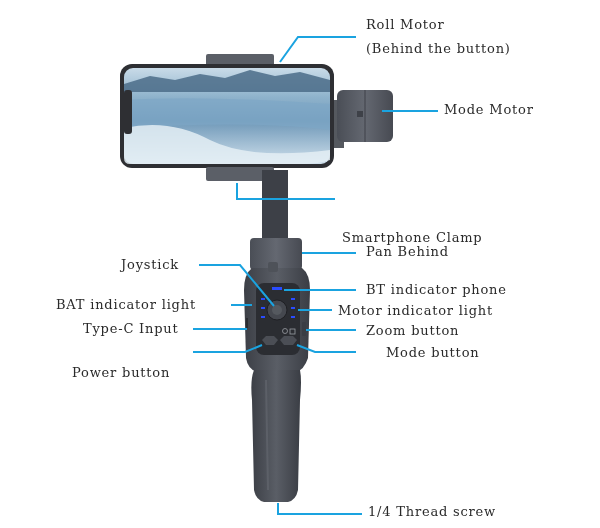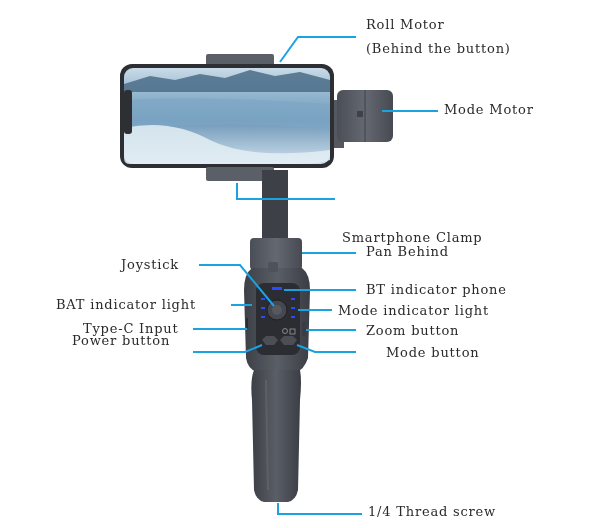--- a/index.html
+++ b/index.html
@@ -100,18 +100,18 @@
 </svg>
 
 <div class="label" style="left:366px; top:16px;">Roll  Motor</div>
 <div class="label" style="left:366px; top:40px;">(Behind the button)</div>
 <div class="label" style="left:444px; top:101px;">Mode  Motor</div>
 <div class="label" style="left:342px; top:189px;margin-top:40px;">Smartphone Clamp</div>
 <div class="label" style="left:366px; top:243px;">Pan  Behind</div>
 <div class="label" style="left:121px; top:256px;">Joystick</div>
 <div class="label" style="left:366px; top:281px;">BT indicator phone</div>
 <div class="label" style="left:56px; top:296px;">BAT indicator light</div>
-<div class="label" style="left:338px; top:302px;">Mode indicator light</div>
+<div class="label" style="left:338px; top:302px;">Motor indicator light</div>
 <div class="label" style="left:74px; top:320px;margin-left:9px;">Type-C Input</div>
 <div class="label" style="left:366px; top:322px;">Zoom button</div>
-<div class="label" style="left:72px; top:332px;">Power button</div>
+<div class="label" style="left:72px; top:364px;">Power button</div>
 <div class="label" style="left:386px; top:344px;">Mode button</div>
 <div class="label" style="left:368px; top:503px;text-align:right;">1/4  Thread screw</div>
 
 </body></html>

